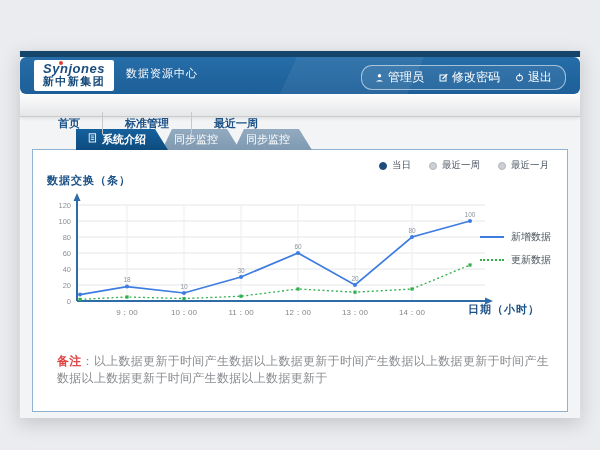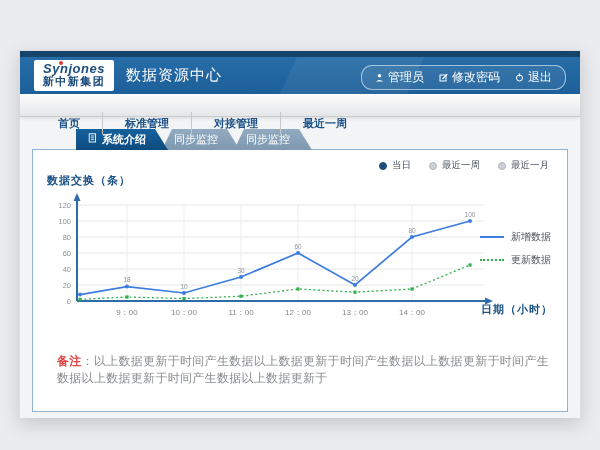--- a/index.html
+++ b/index.html
@@ -4,29 +4,29 @@
 <style>
   * { margin:0; padding:0; box-sizing:border-box; }
   html,body { width:600px; height:450px; }
   body { background:#eaecef; font-family:"Liberation Sans","DejaVu Sans",sans-serif; position:relative; overflow:hidden; }
 
   .window { position:absolute; left:19px; top:50px; width:562px; height:368px;
             background:#fff; box-shadow:0 6px 18px rgba(0,0,0,.16); border:1px solid #dcdee1; }
 
   
   .topstrip { height:6px; background:#16456b; }
-  .header { position:relative; height:37px; background:linear-gradient(180deg,#266da7,#1d5f99); overflow:hidden; }
+  .header { position:relative; height:37px; background:linear-gradient(180deg,#266da7,#1d5f99); overflow:hidden;border-radius:6px; }
   .header::after { content:""; position:absolute; inset:0;
      background:linear-gradient(115deg,transparent 48%,rgba(255,255,255,.06) 48%,rgba(255,255,255,.06) 70%,transparent 70%); }
   .logo-box { position:absolute; left:14px; top:3px; width:80px; height:31px; background:#fff;
               border-radius:2px; z-index:2; text-align:center; padding-top:2px; }
   .logo-brand { font-size:13px; font-weight:bold; font-style:italic; color:#1b4e7e; letter-spacing:.5px; line-height:13px; position:relative; }
   .logo-dot { position:absolute; top:-1px; left:25px; width:4px; height:4px; background:#e03c31; border-radius:50%; }
   .logo-company { font-size:11px; font-weight:bold; color:#164a79; letter-spacing:1.5px; line-height:13px; }
-  .app-title { position:absolute; left:106px; top:9px; color:#fff; font-size:15px; letter-spacing:1px; z-index:2; }
+  .app-title { position:absolute; left:106px; top:9px; color:#fff; font-size:11px; letter-spacing:1px; z-index:2; }
   .user-pill { position:absolute; right:14px; top:8px; display:flex; gap:15px; align-items:center;
                border:1px solid rgba(255,255,255,.55); border-radius:11px; padding:3px 13px;
                background:rgba(255,255,255,.07); z-index:2; }
   .user-item { display:flex; align-items:center; gap:4px; color:#fff; font-size:12px; cursor:pointer; }
   .user-item svg { display:block; }
 
   
   .navbar { height:23px; background:linear-gradient(180deg,#fdfdfd,#e5e6e8); border-bottom:1px solid #c9cbcd;
             display:flex; align-items:center; padding-left:16px; box-shadow:0 2px 3px rgba(0,0,0,.07); position:relative; z-index:3; }
   .nav-item { font-size:11px; font-weight:bold; color:#1b5186; padding:0 22px; line-height:22px;
@@ -48,21 +48,21 @@
            border:1px solid #8fb2d1; }
 
   
   .filter-row { position:absolute; top:9px; right:18px; display:flex; gap:18px; }
   .filter-opt { display:flex; align-items:center; gap:5px; font-size:9.5px; color:#4a5560; cursor:pointer; }
   .radio { width:8px; height:8px; border-radius:50%; }
   .radio.on  { background:#1d4e79; border:1px solid #1d4e79; }
   .radio.off { background:#ccd0d5; border:1px solid #b2b7be; }
 
   .ylabel { position:absolute; left:14px; top:23px; font-size:11px; font-weight:bold; color:#1b5186; letter-spacing:1px; }
-  .xlabel { position:absolute; left:448px; top:152px; font-size:11px; font-weight:bold; color:#1b5186; letter-spacing:1px; }
+  .xlabel { position:absolute; left:435px; top:152px; font-size:11px; font-weight:bold; color:#1b5186; letter-spacing:1px; }
 
   .chart-svg { position:absolute; left:12px; top:38px; }
 
   .chart-legend { position:absolute; right:16px; top:80px; display:flex; flex-direction:column; gap:9px; }
   .legend-item { display:flex; align-items:center; gap:7px; font-size:10px; color:#4d565e; }
   .legend-line { width:24px; height:0; }
   .legend-line.solid  { border-top:2px solid #3d7ce0; }
   .legend-line.dotted { border-top:2px dotted #2fb04a; }
 
   .note { position:absolute; left:24px; right:16px; top:203px; font-size:12px; color:#8a8d91; letter-spacing:.3px; }
@@ -110,21 +110,20 @@
             </svg>
           </span>
           <span>退出</span>
         </div>
       </div>
   </div>
 
   <div class="navbar">
       <div class="nav-item">首页</div>
       <div class="nav-item">标准管理</div>
-      <div class="nav-item">对接管理</div>
       <div class="nav-item">最近一周</div>
     </div>
 
   <div class="content">
     <div class="tabs">
         <div class="tab active">
           <span><svg width="9" height="10" viewBox="0 0 9 10">
               <rect x="1.2" y="0.8" width="6.4" height="8.2" fill="none" stroke="#fff" stroke-width="0.9"></rect>
               <line x1="2.8" y1="3" x2="6.2" y2="3" stroke="#fff" stroke-width="0.8"></line>
               <line x1="2.8" y1="4.8" x2="6.2" y2="4.8" stroke="#fff" stroke-width="0.8"></line>

